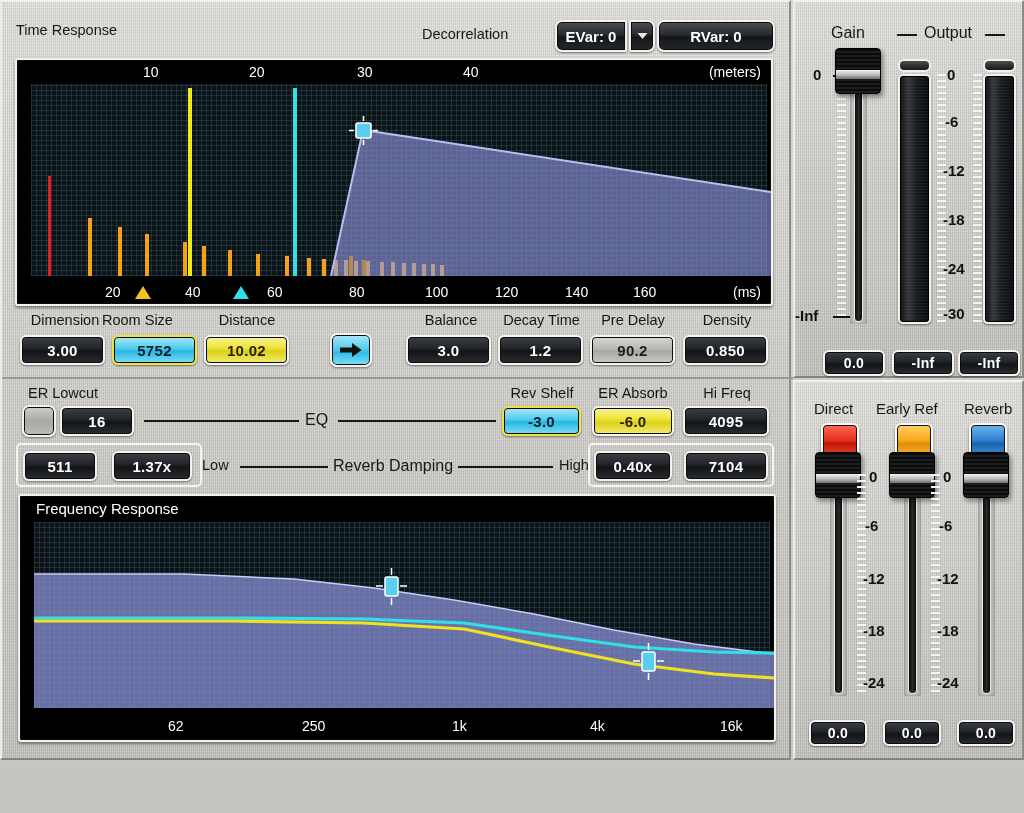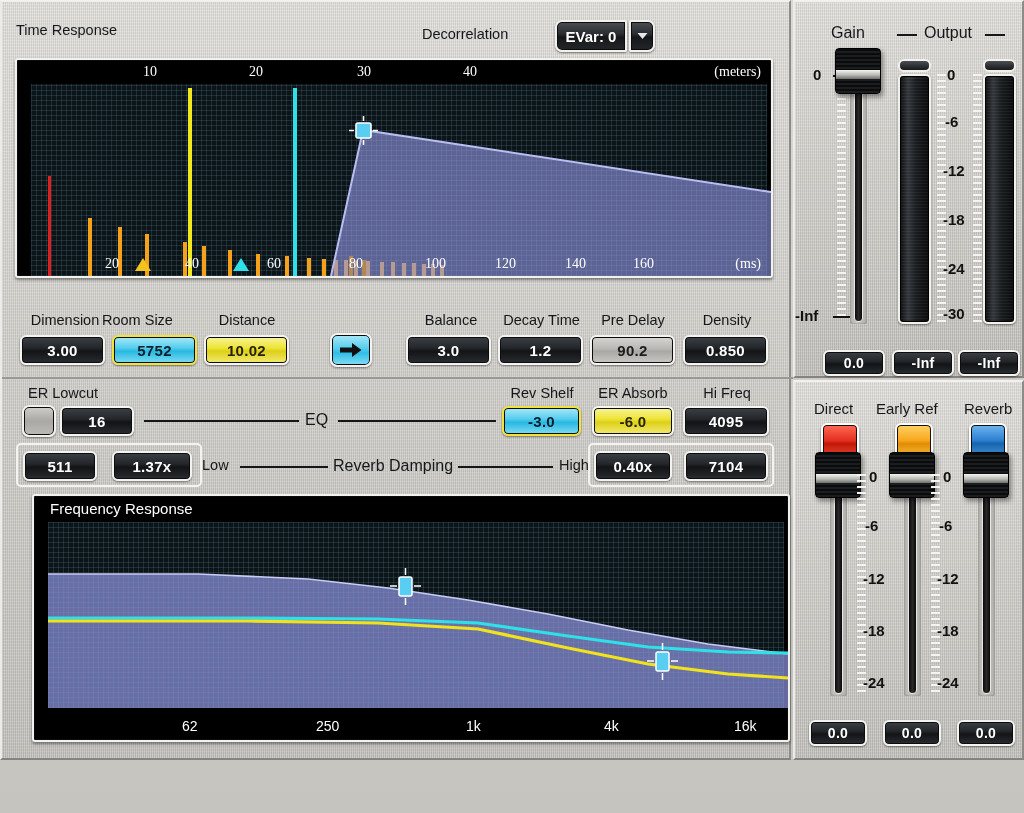--- a/index.html
+++ b/index.html
@@ -185,22 +185,23 @@
 
     <div style="position:absolute;left:533px;top:18px;display:flex;gap:2px;padding-left:20px;">
       <div class="btn-dark" style="width:72px;border-top-right-radius:2px;border-bottom-right-radius:2px;">EVar: 0</div>
       <div class="btn-dark" style="width:26px;border-top-left-radius:2px;border-bottom-left-radius:2px;">
         <svg width="11" height="8" viewBox="0 0 11 8">
             <path d="M0.5 1 L10.5 1 L5.5 7 Z" fill="#e8e8e8"></path>
           </svg>
       </div>
     </div>
 
-
-    <div class="graph-frame" style="position:absolute;left:13px;top:56px;width:758px;height:220px;font-family:Liberation Serif, serif;">
+    <div class="btn-dark" style="position:absolute;left:655px;top:18px;width:118px;">RVar: 0</div>
+
+    <div class="graph-frame" style="position:absolute;left:13px;top:56px;width:758px;height:248px;">
 
       <div class="axis-txt" style="left:126px;top:4px;">10</div>
       <div class="axis-txt" style="left:232px;top:4px;">20</div>
       <div class="axis-txt" style="left:340px;top:4px;">30</div>
       <div class="axis-txt" style="left:446px;top:4px;">40</div>
       <div class="axis-txt" style="right:10px;top:4px;">(meters)</div>
 
       <div class="graph-inner" style="left:14px;top:24px;right:4px;height:192px;">
         <div class="grid-dots"></div>
         <svg width="740" height="192" viewBox="0 0 740 192" style="position:absolute;left:0;top:0;">
@@ -321,21 +322,21 @@
     <div style="position:absolute;left:200px;top:455px;" class="lbl">Low</div>
     <div class="eq-line" style="left:238px;top:464px;width:88px;"></div>
     <div style="position:absolute;left:331px;top:455px;font-size:16px;color:#15171a;">Reverb Damping</div>
     <div class="eq-line" style="left:456px;top:464px;width:95px;"></div>
     <div style="position:absolute;left:557px;top:455px;" class="lbl">High</div>
 
     <div style="position:absolute;left:586px;top:441px;width:186px;height:44px;border:2px solid #f4f3f0;border-radius:5px;"></div>
     <div class="vf vf-dark" style="position:absolute;left:592px;top:449px;width:78px;">0.40x</div>
     <div class="vf vf-dark" style="position:absolute;left:682px;top:449px;width:84px;">7104</div>
 
-    <div class="graph-frame" style="position:absolute;left:30px;top:492px;width:758px;height:248px;">
+    <div class="graph-frame" style="position:absolute;left:16px;top:492px;width:758px;height:248px;">
       <div style="position:absolute;left:16px;top:4px;color:#fff;font-size:15px;">Frequency Response</div>
 
       <div class="graph-inner" style="left:14px;top:26px;right:4px;height:186px;">
         <div class="grid-dots"></div>
         <svg width="740" height="186" viewBox="0 0 740 186" style="position:absolute;left:0;top:0;">
 
           <path d="M0 52 L150 52 L260 57 L340 66 L420 78 L500 92 L580 108 L660 122 L740 132 L740 186 L0 186 Z" fill="#9096e0" fill-opacity="0.70"></path>
           <path d="M0 52 L150 52 L260 57 L340 66 L420 78 L500 92 L580 108 L660 122 L740 132" fill="none" stroke="#c9ccf5" stroke-width="1.6"></path>
 
           <path d="M0 96 L200 96 L330 97 L430 101 L520 114 L600 125 L680 130 L740 131" fill="none" stroke="#2fe0e8" stroke-width="3.2"></path>

